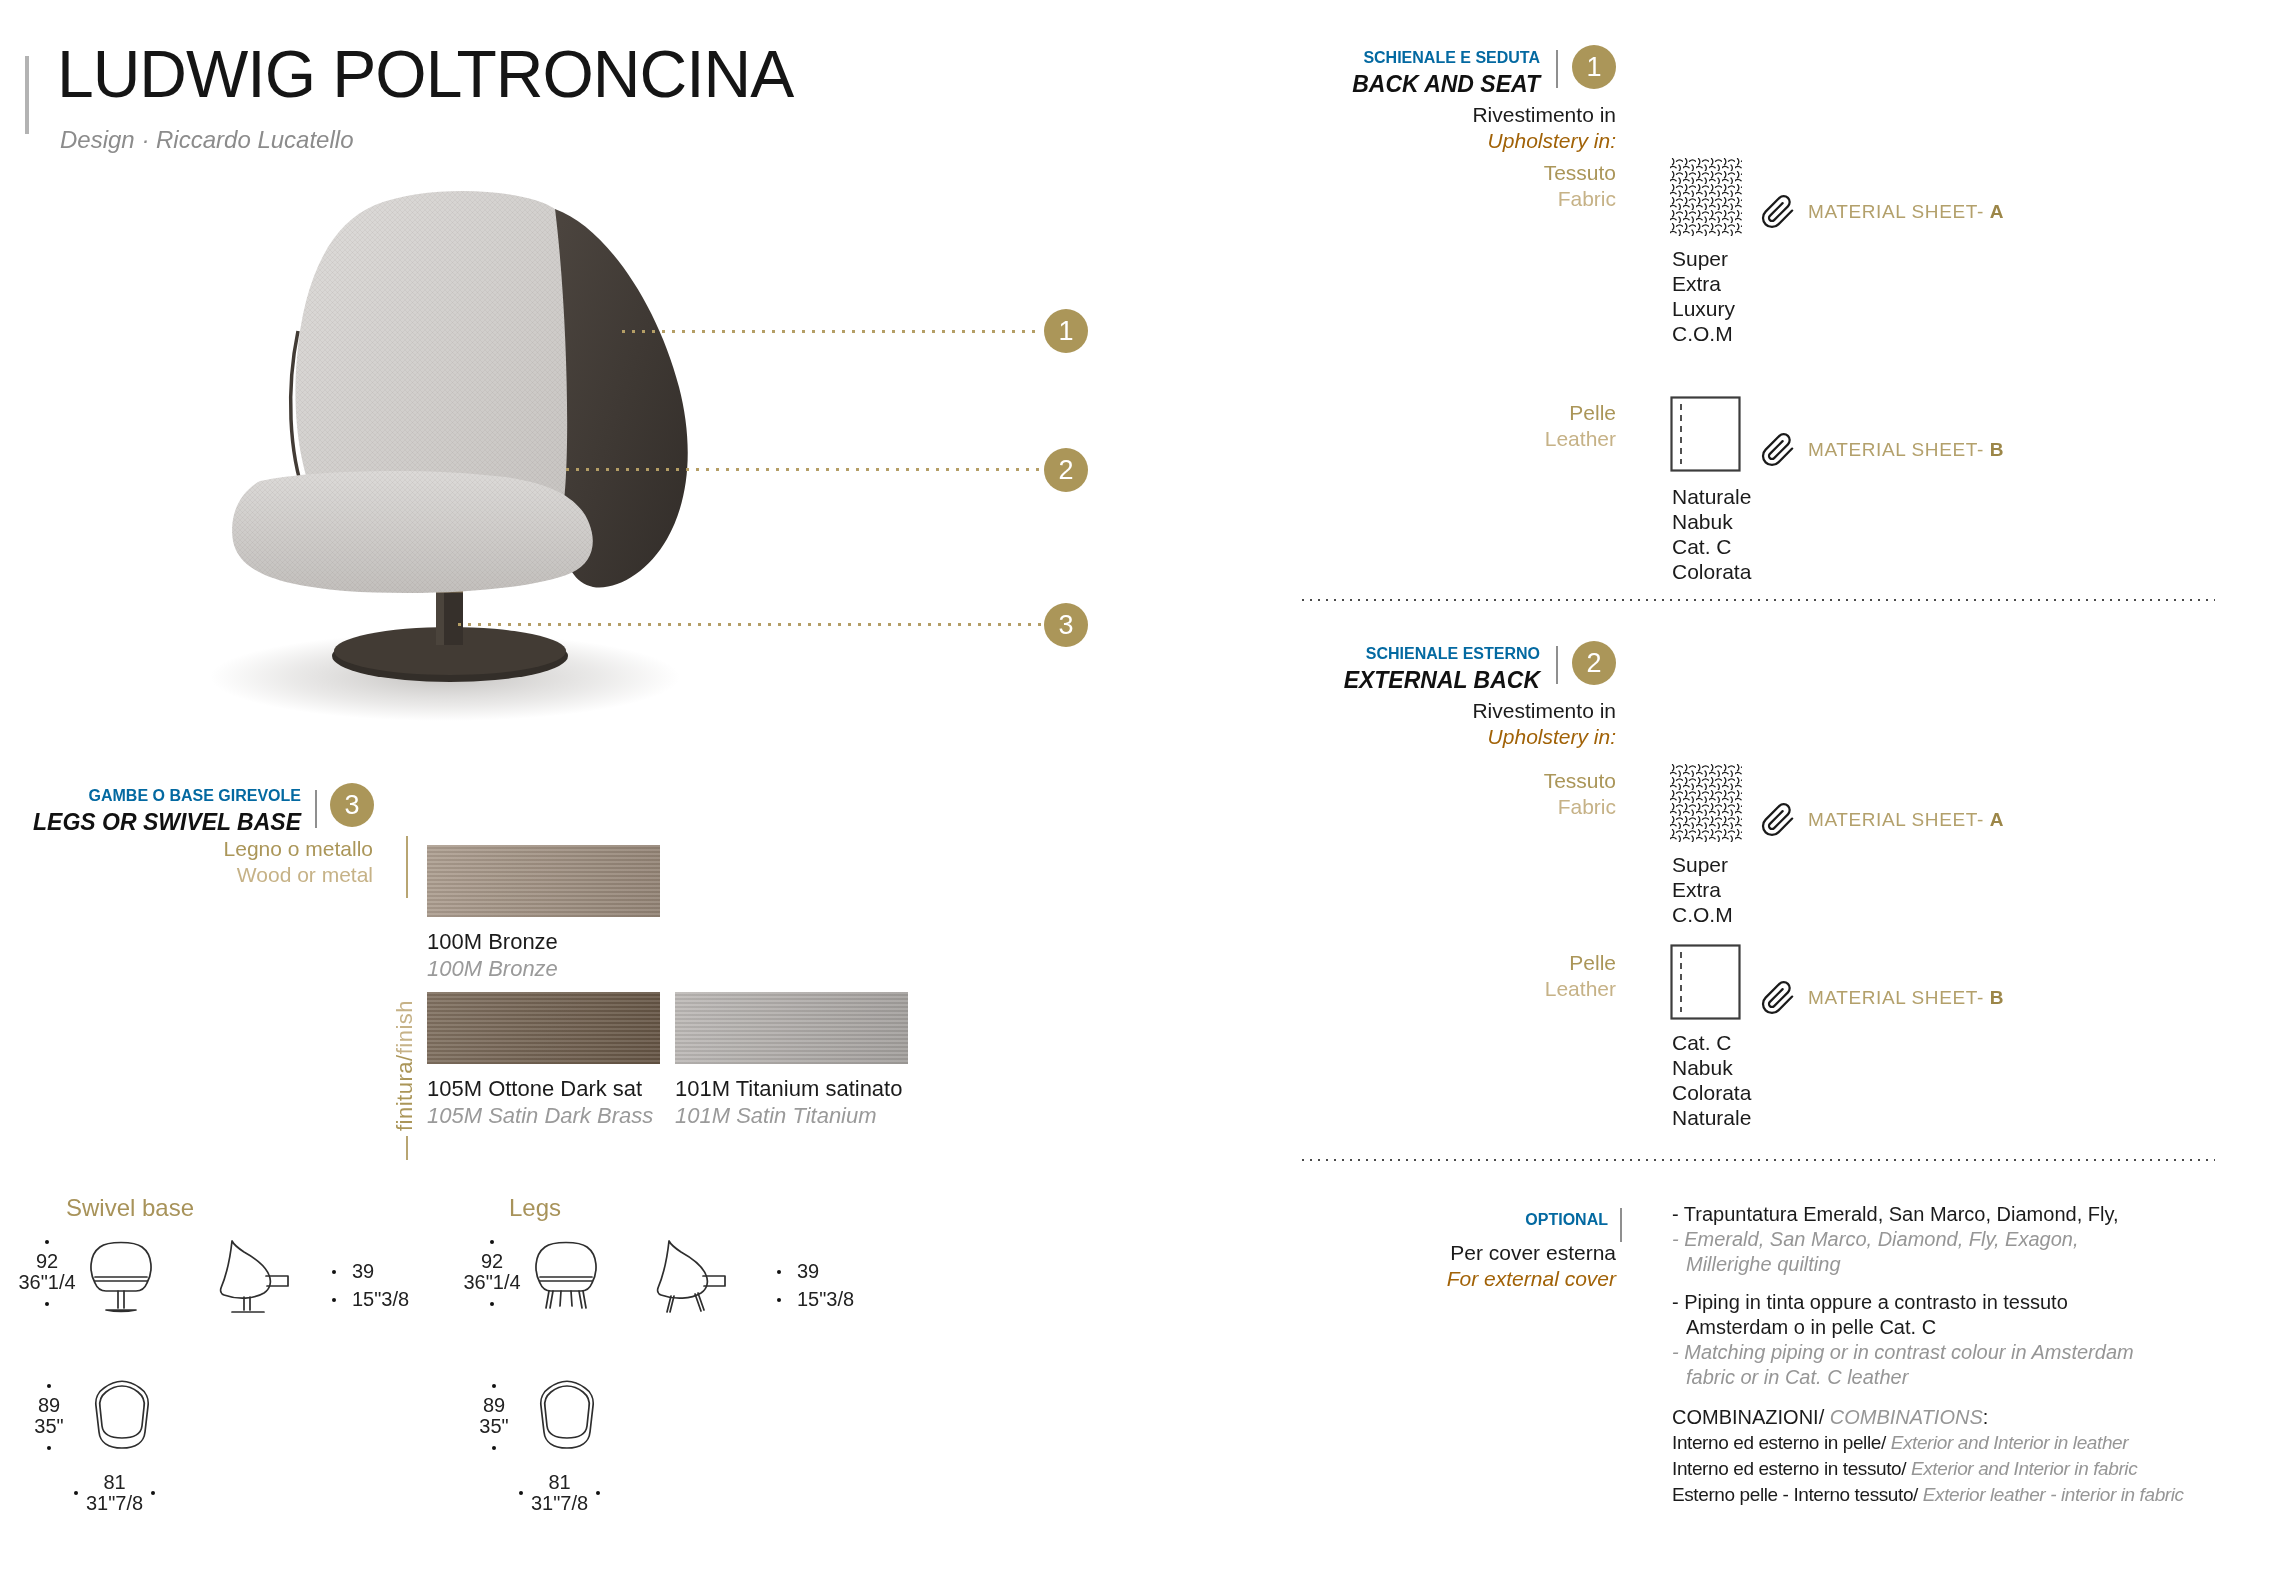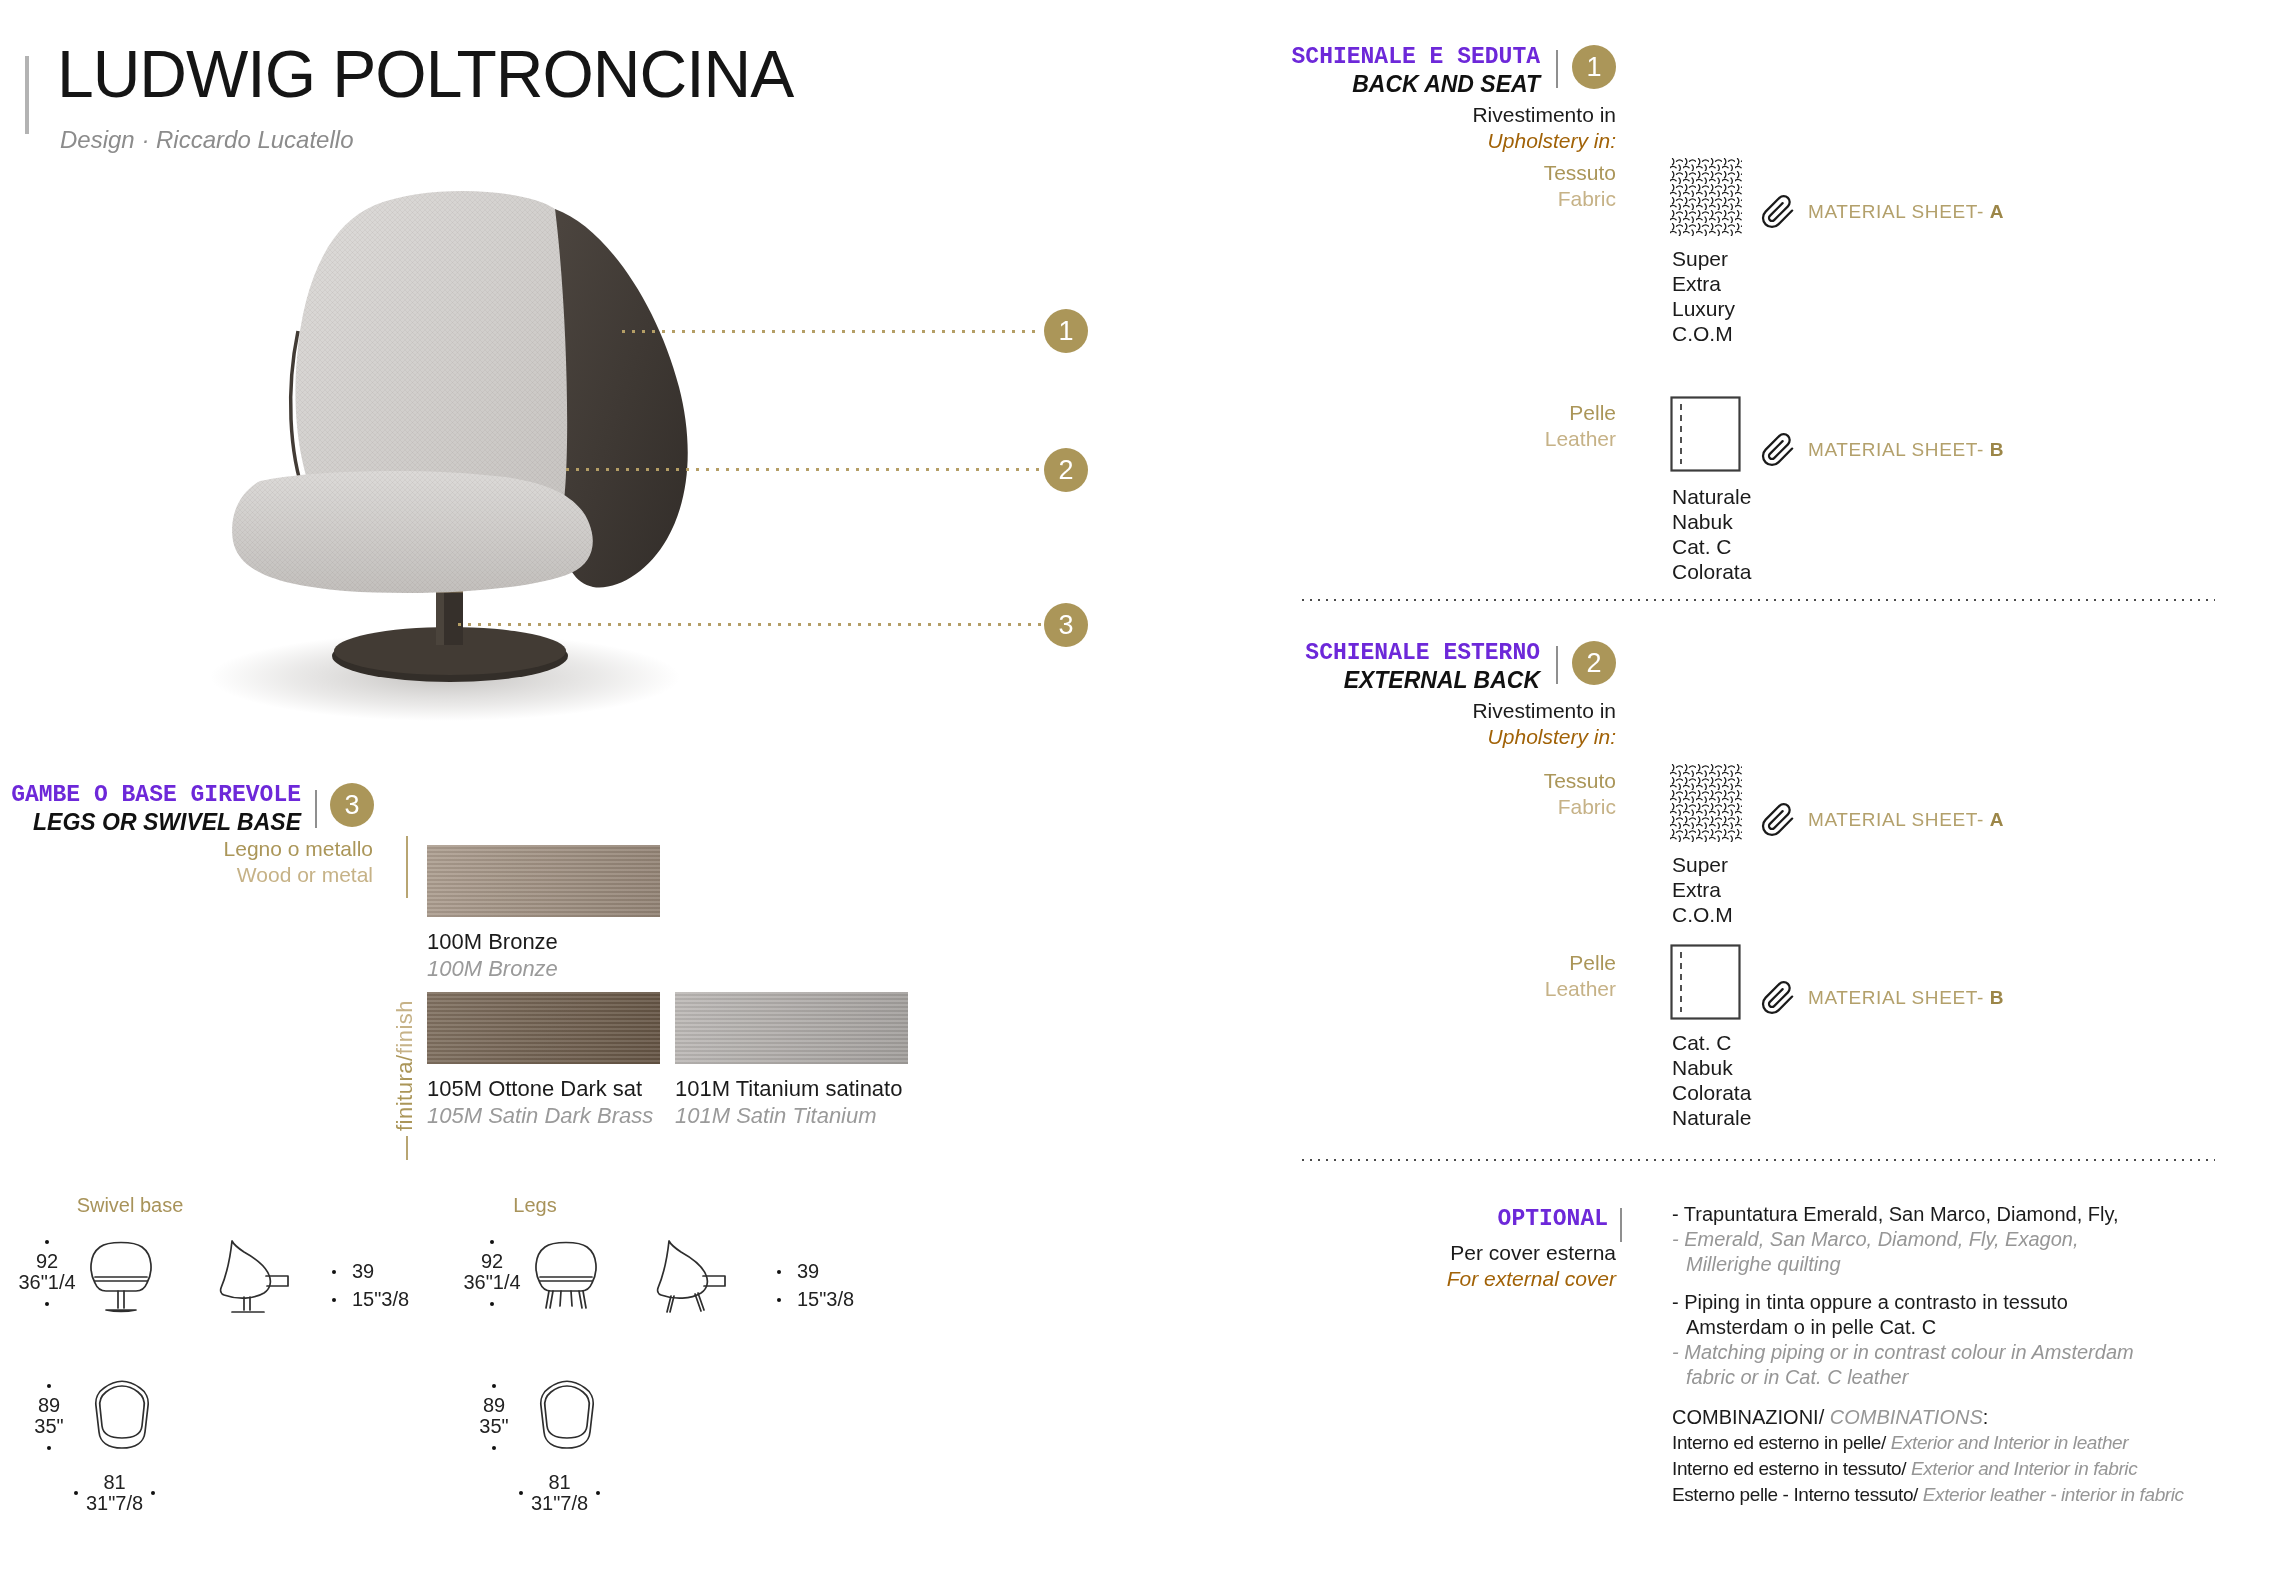--- a/index.html
+++ b/index.html
@@ -23,39 +23,39 @@
 
   
   .dotline{position:absolute;height:3px;
      background-image:repeating-linear-gradient(90deg,#b49e66 0 3px,transparent 3px 10px);}
   .badge{position:absolute;width:44px;height:44px;border-radius:50%;background:#ab9659;
      color:#fff;font-size:27px;line-height:44px;text-align:center;}
   .vsep{position:absolute;width:1.5px;background:#8f8f8f;}
 
   
   .hdr-block{position:absolute;text-align:right;}
-  .hdr-block .t1{font-size:23px;font-weight:bold;line-height:27px;color:#6d28d9;font-family:Liberation Mono, monospace;}
+  .hdr-block .t1{font-size:16px;font-weight:bold;line-height:27px;color:#0369a1;}
   .hdr-block .t2{font-size:23px;font-weight:bold;font-style:italic;line-height:27px;color:#111;}
 
   .rlabel{position:absolute;text-align:right;font-size:21px;line-height:26px;}
 
   
   .chip{width:233px;height:72px;position:relative;}
   .chip:after{content:"";position:absolute;inset:0;
      background:repeating-linear-gradient(180deg,rgba(255,255,255,.10) 0 2px,rgba(0,0,0,.06) 2px 4px),
                 linear-gradient(100deg,rgba(255,255,255,.12),rgba(0,0,0,.10));}
   .sname{font-size:22px;line-height:26px;margin-top:12px;color:#1b1b1b;}
   .sname.en{margin-top:1px;color:#9a9a9a;font-style:italic;}
 
   .finitura{position:absolute;left:392px;top:903px;height:228px;writing-mode:vertical-rl;
      transform:rotate(180deg);font-size:22px;letter-spacing:.5px;}
   .fin-line{position:absolute;left:406px;width:1.5px;background:#b8a572;}
 
   
-  .dimlabel{position:absolute;width:140px;text-align:center;font-size:20px;color:#a8935a;}
+  .dimlabel{position:absolute;width:140px;text-align:center;font-size:24px;color:#a8935a;}
   .dimv{position:absolute;display:flex;flex-direction:column;align-items:center;font-size:20px;
         line-height:21px;color:#222;width:66px;}
   .dimv .dot{margin:0 0 7px 0;}
   .dimv .dot2{margin:9px 0 0 0;}
   .dot{width:4px;height:4px;border-radius:50%;background:#111;display:inline-block;flex:none;}
   .dimd{position:absolute;display:flex;flex-direction:column;gap:5px;font-size:20px;color:#222;}
   .dimd .row{display:flex;align-items:center;gap:16px;}
   .dimw{position:absolute;display:flex;align-items:center;gap:8px;font-size:20px;color:#222;}
   .dimw .lines{text-align:center;line-height:21px;}
   svg.schema{position:absolute;}

